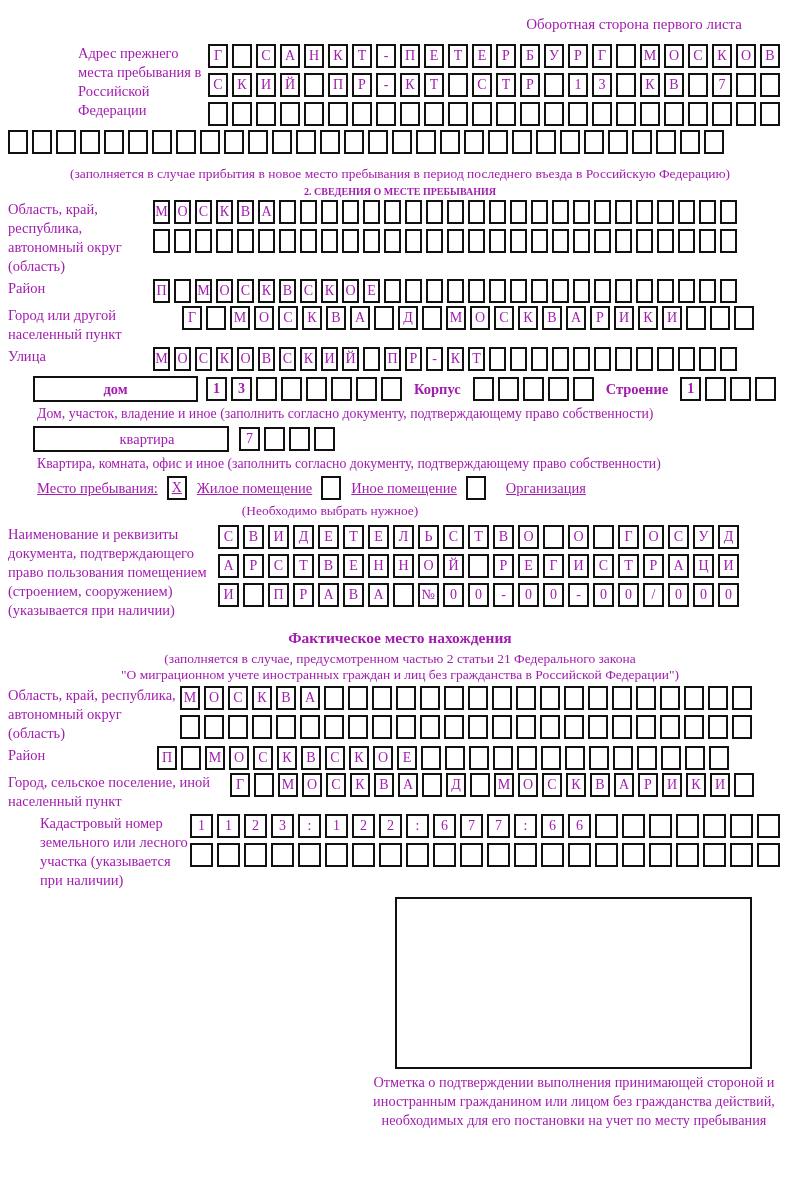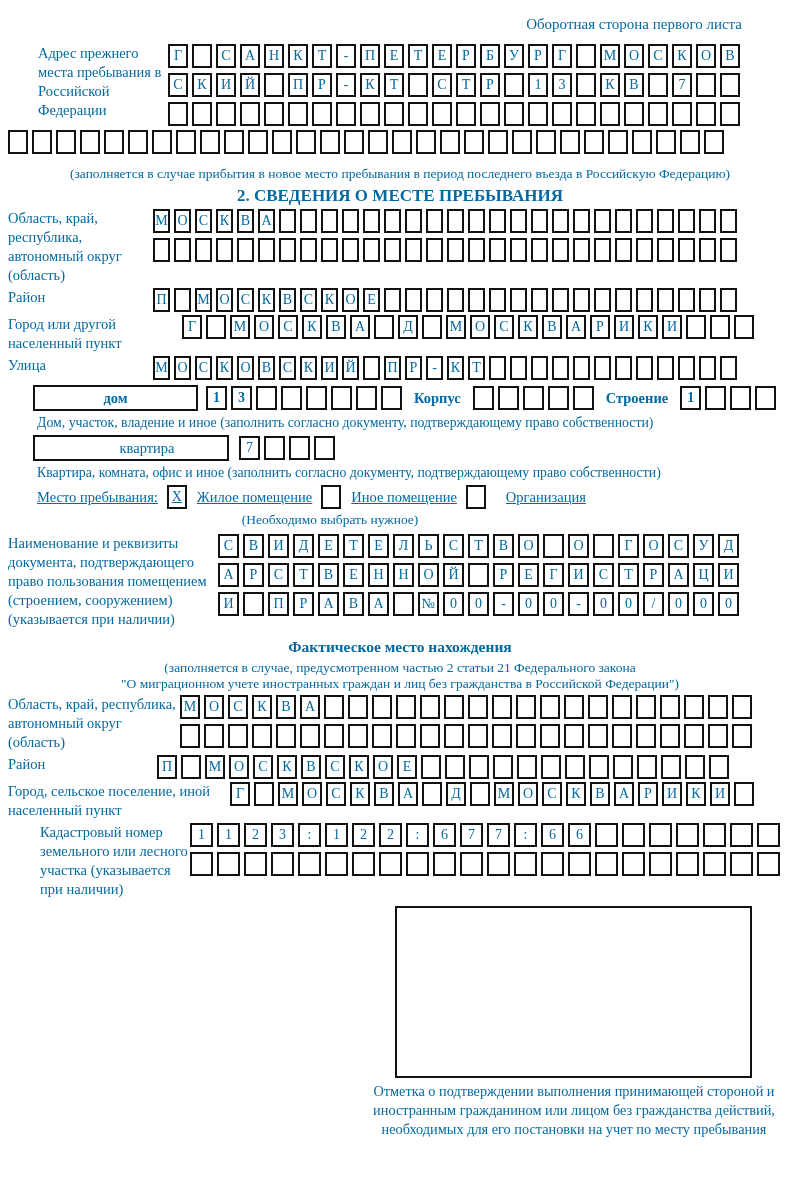--- a/index.html
+++ b/index.html
@@ -3,21 +3,21 @@
 <meta charset="utf-8">
 <style>
   * { box-sizing: border-box; margin: 0; padding: 0; }
   html, body { background: #fff; }
   .page {
     position: relative;
     width: 800px;
     height: 1180px;
     margin: 0 auto;
     background: #ffffff;
-    color: #0369a1;
+    color: #a21caf;
     font-family: "Liberation Serif", "DejaVu Serif", serif;
     overflow: hidden;
   }
   .header-note {
     padding: 16px 58px 0 0;
     text-align: right;
     font-size: 15px;
   }
   .lbl { font-size: 14.5px; line-height: 19px; }
   .cap { font-size: 13.5px; }
@@ -38,25 +38,25 @@
   }
   .cw20 .cell { width: 20px; }
   .cw17 .cell { width: 17px; }
   .cw21 .cell { width: 21px; }
   .cw23 .cell { width: 23px; }
 
   .rowflex { display: flex; align-items: flex-start; }
   .stackrows { display: flex; flex-direction: column; gap: 5px; }
 
   .addr-block { margin: 11px 0 0 38px; }
-  .addr-label { width: 130px; flex: 0 0 auto; }
+  .addr-label { width: 130px; flex: 0 0 auto; margin-left: 40px; }
   .fullrow { margin: 4px 0 0 8px; }
   .addr-caption { margin-top: 12px; }
 
-  .s2-title { margin-top: 4px; font-size: 17px; }
+  .s2-title { margin-top: 4px; font-size: 10px; }
 
   .frow { margin-left: 8px; margin-top: 3px; }
   .flabel { flex: 0 0 auto; }
   .w145 { width: 145px; } .w174 { width: 174px; } .w210 { width: 210px; }
   .w172 { width: 172px; } .w149 { width: 149px; } .w222 { width: 222px; } .w150 { width: 150px; margin-left: 32px; }
 
   .domrow { display: flex; align-items: center; gap: 8px; margin: 5px 0 0 33px; font-weight: bold; }
   .named-box {
     height: 26px; border: 2px solid #111;
     display: flex; align-items: center; justify-content: center;

